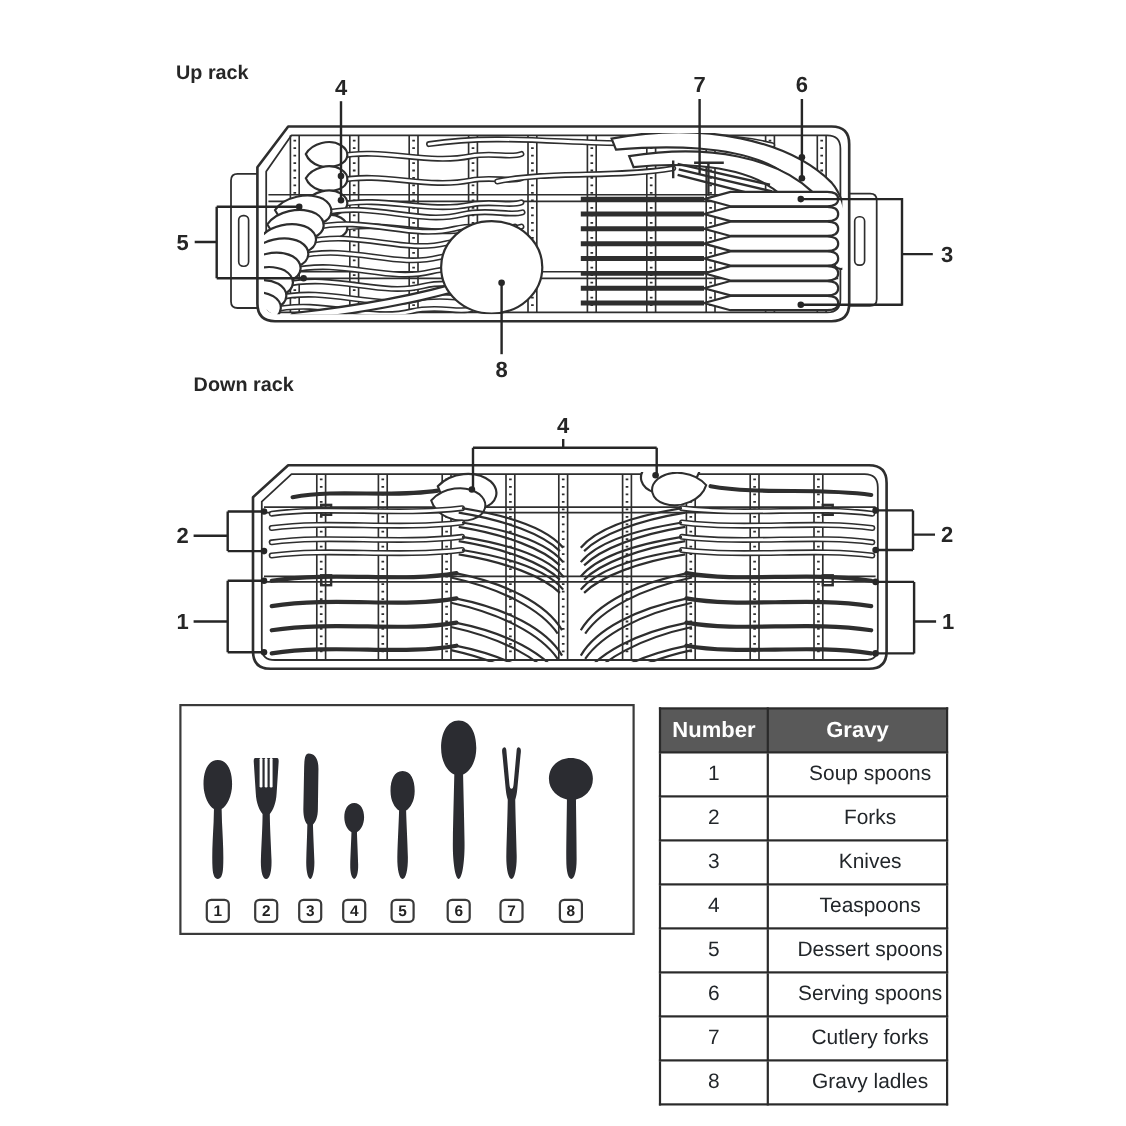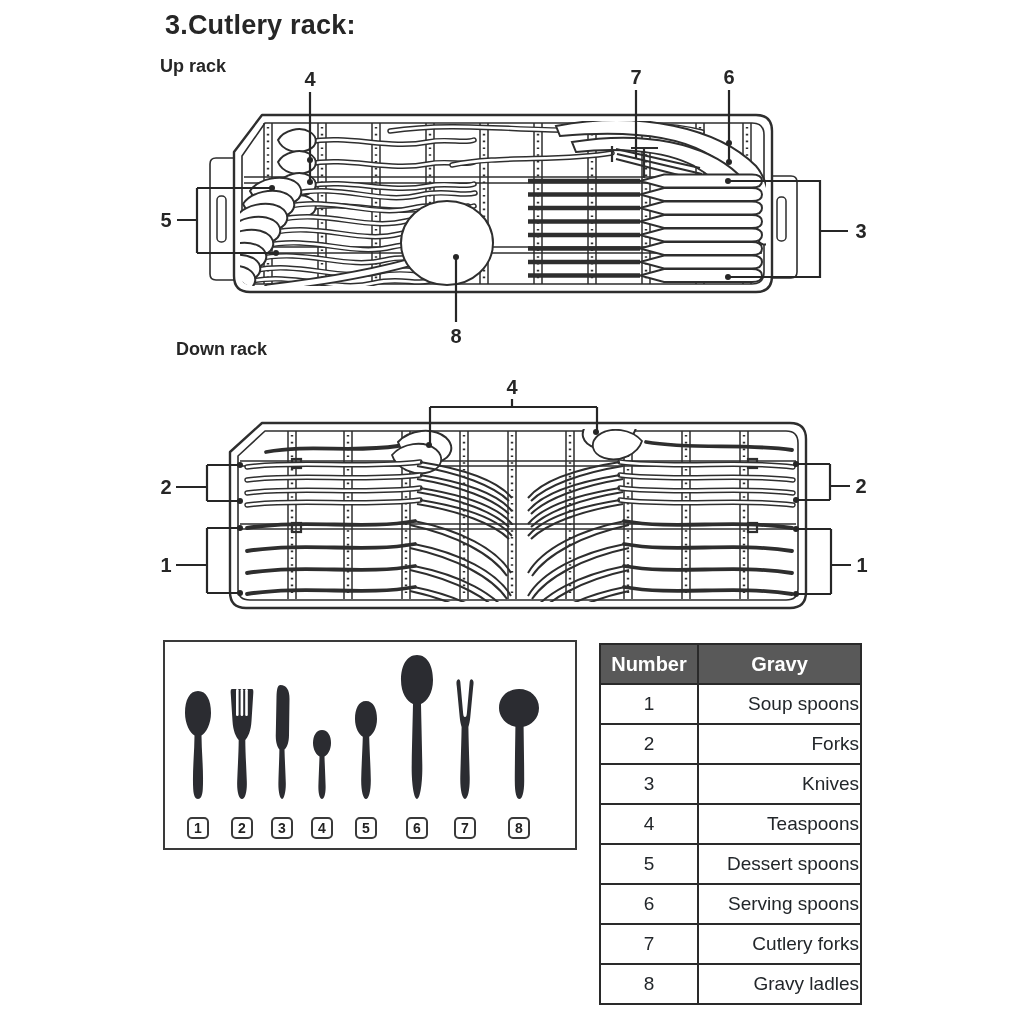--- a/index.html
+++ b/index.html
@@ -37,28 +37,27 @@
          box-sizing:border-box;font-size:14px;font-weight:600;color:#222;text-align:center;line-height:18px;background:#fff;}
 
   
   #item-table{left:599px;top:643px;border-collapse:collapse;background:#fff;}
   #item-table th,#item-table td{border:2px solid #2a2a2a;margin-left:44px;}
   #item-table th{background:#595959;color:#ffffff;font-size:20px;font-weight:bold;height:36px;}
   #item-table td{font-size:19px;color:#22262a;height:36px;}
   #item-table col.c1{width:98px;}
   #item-table col.c2{width:163px;}
   td.num{text-align:center;}
-  td.item{text-align:right;padding-left:24px;border-radius:20px;}
+  td.item{text-align:center;padding-left:24px;border-radius:20px;}
 </style>
 </head>
 <body>
 
 <div id="page">
 
-  <div id="title" class="abs">3.Cutlery rack:</div>
   <div id="up-label" class="abs section-label">Up rack</div>
   <div id="down-label" class="abs section-label">Down rack</div>
 
   <svg class="abs" style="left:140px;top:60px;" width="740" height="290" viewBox="140 60 740 290">
     <defs>
       <g id="railU">
         <line class="ln" x1="-4" y1="123" x2="-4" y2="284"></line>
         <line class="ln" x1="4" y1="123" x2="4" y2="284"></line>
         <line class="dotline" x1="0" y1="127" x2="0" y2="281"></line>
       </g>

